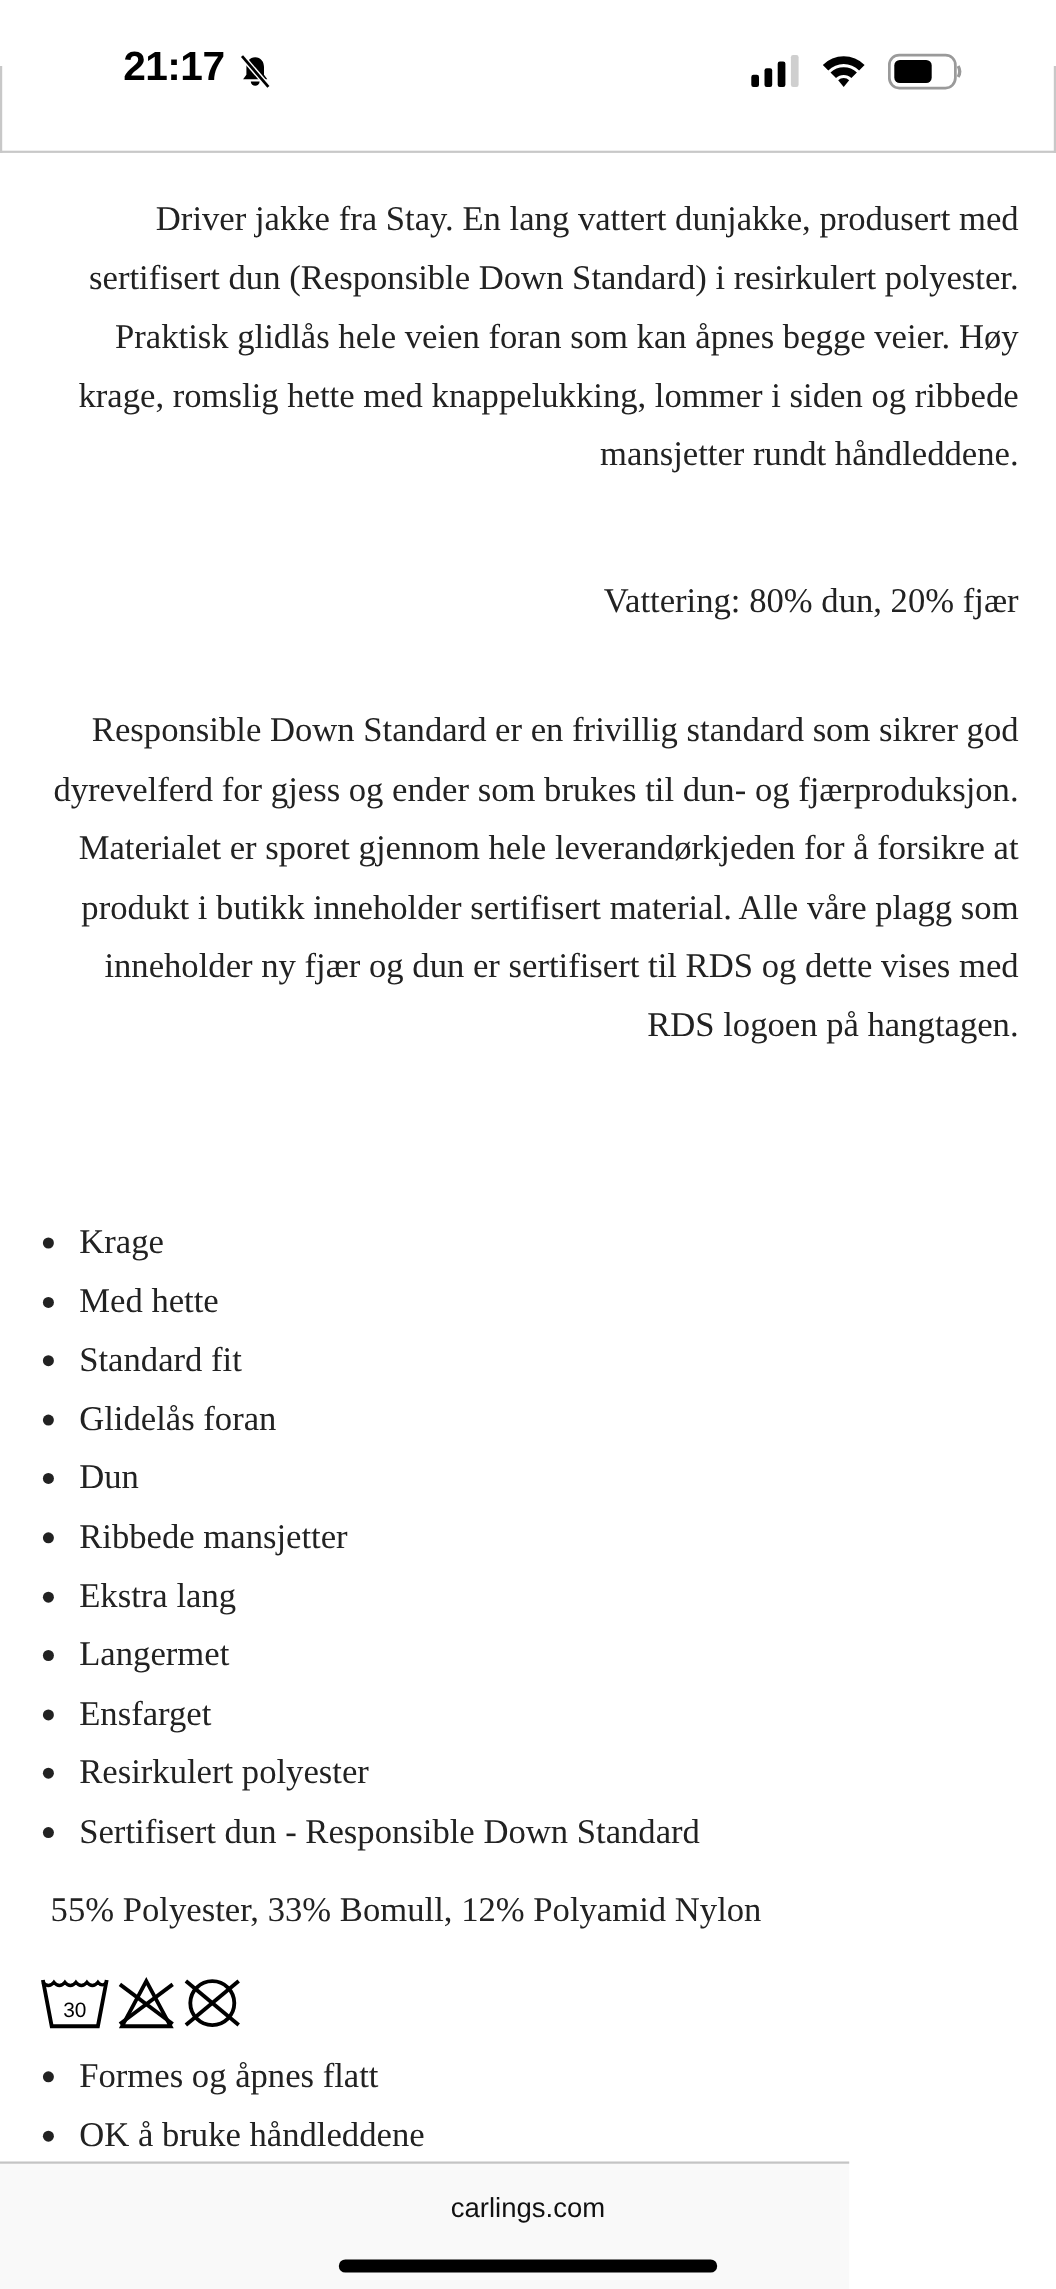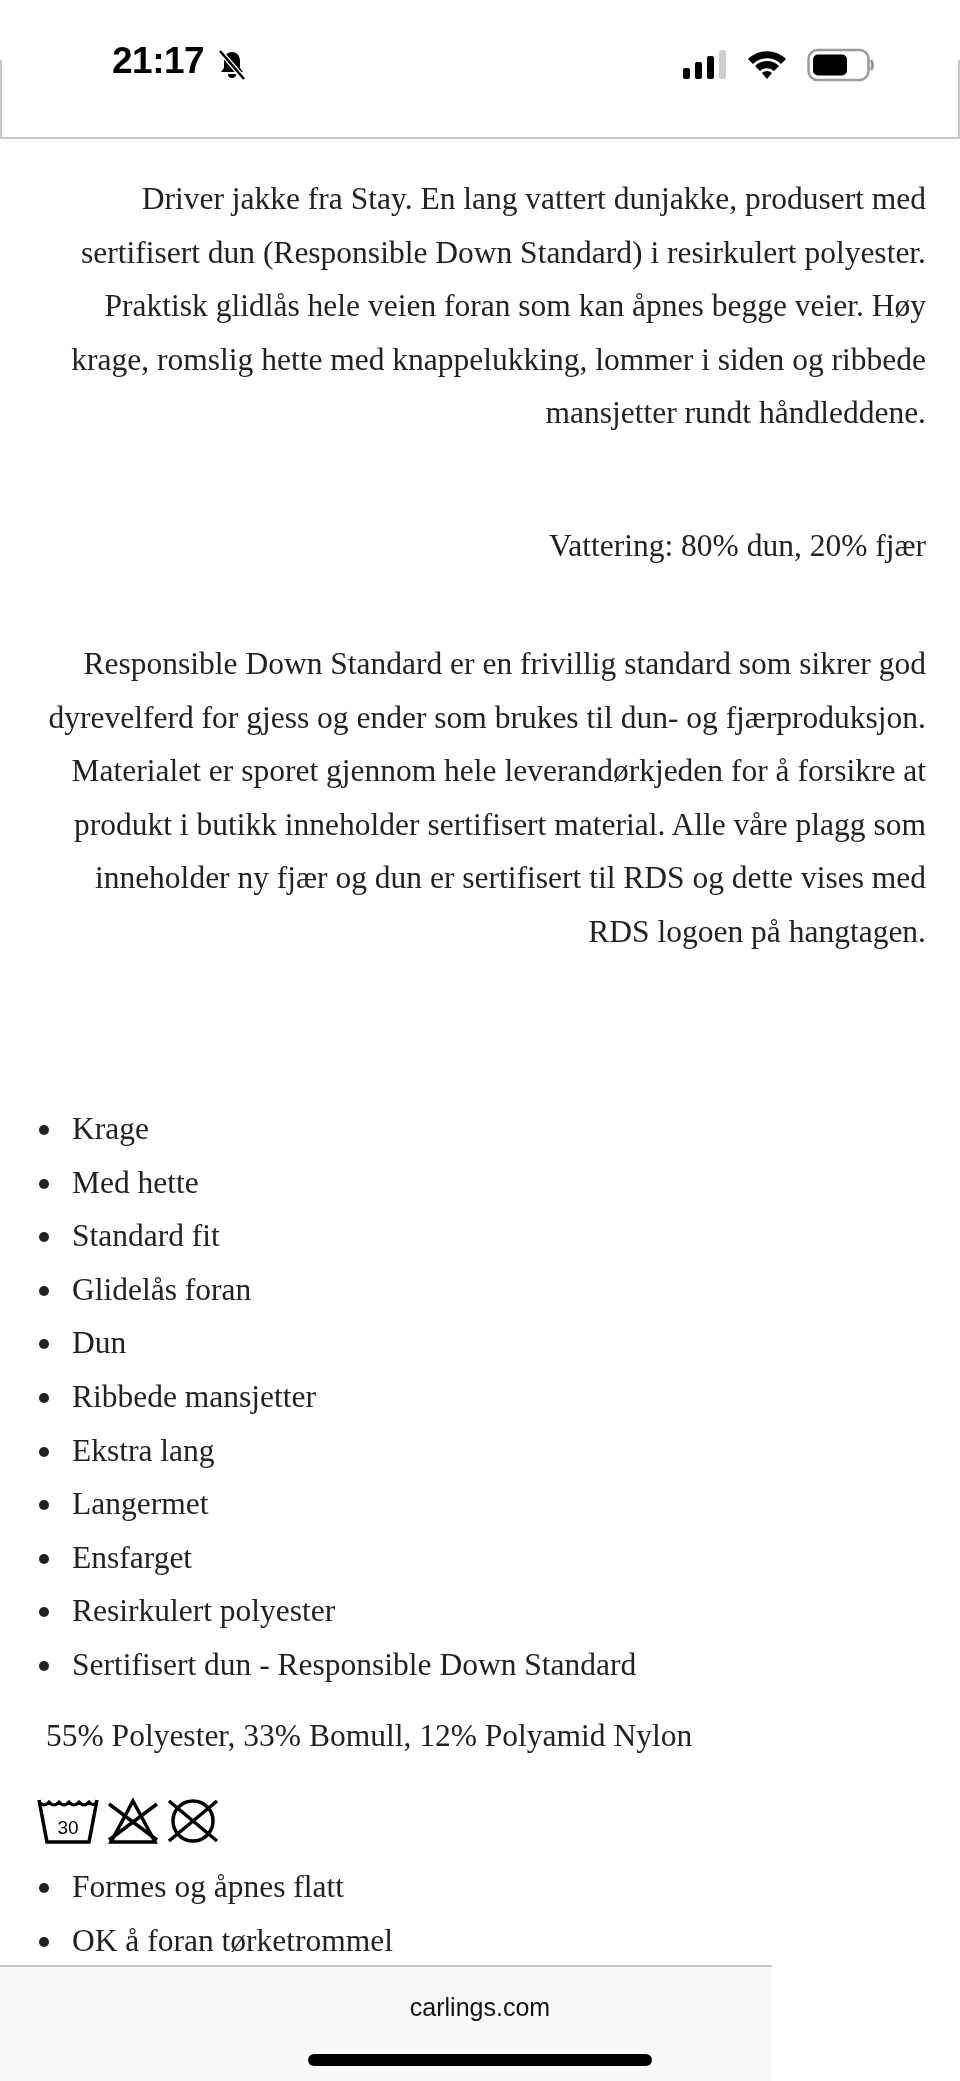--- a/index.html
+++ b/index.html
@@ -97,20 +97,20 @@
     </svg>
     <svg width="54" height="50" viewBox="0 0 54 50">
       <circle cx="27" cy="25" r="20" fill="none" stroke="#000" stroke-width="3.5"></circle>
       <line x1="3" y1="5" x2="51" y2="45" stroke="#000" stroke-width="3.5"></line>
       <line x1="51" y1="5" x2="3" y2="45" stroke="#000" stroke-width="3.5"></line>
     </svg>
   </div>
 
   <ul class="care">
     <li>Formes og åpnes flatt</li>
-    <li>OK å foran tørketrommel</li>
+    <li>OK å bruke håndleddene</li>
   </ul>
 </div>
 
 <div class="footer">
   <div class="footer-url">carlings.com</div>
   <div class="home-bar"></div>
 </div>
 
 </body></html>

